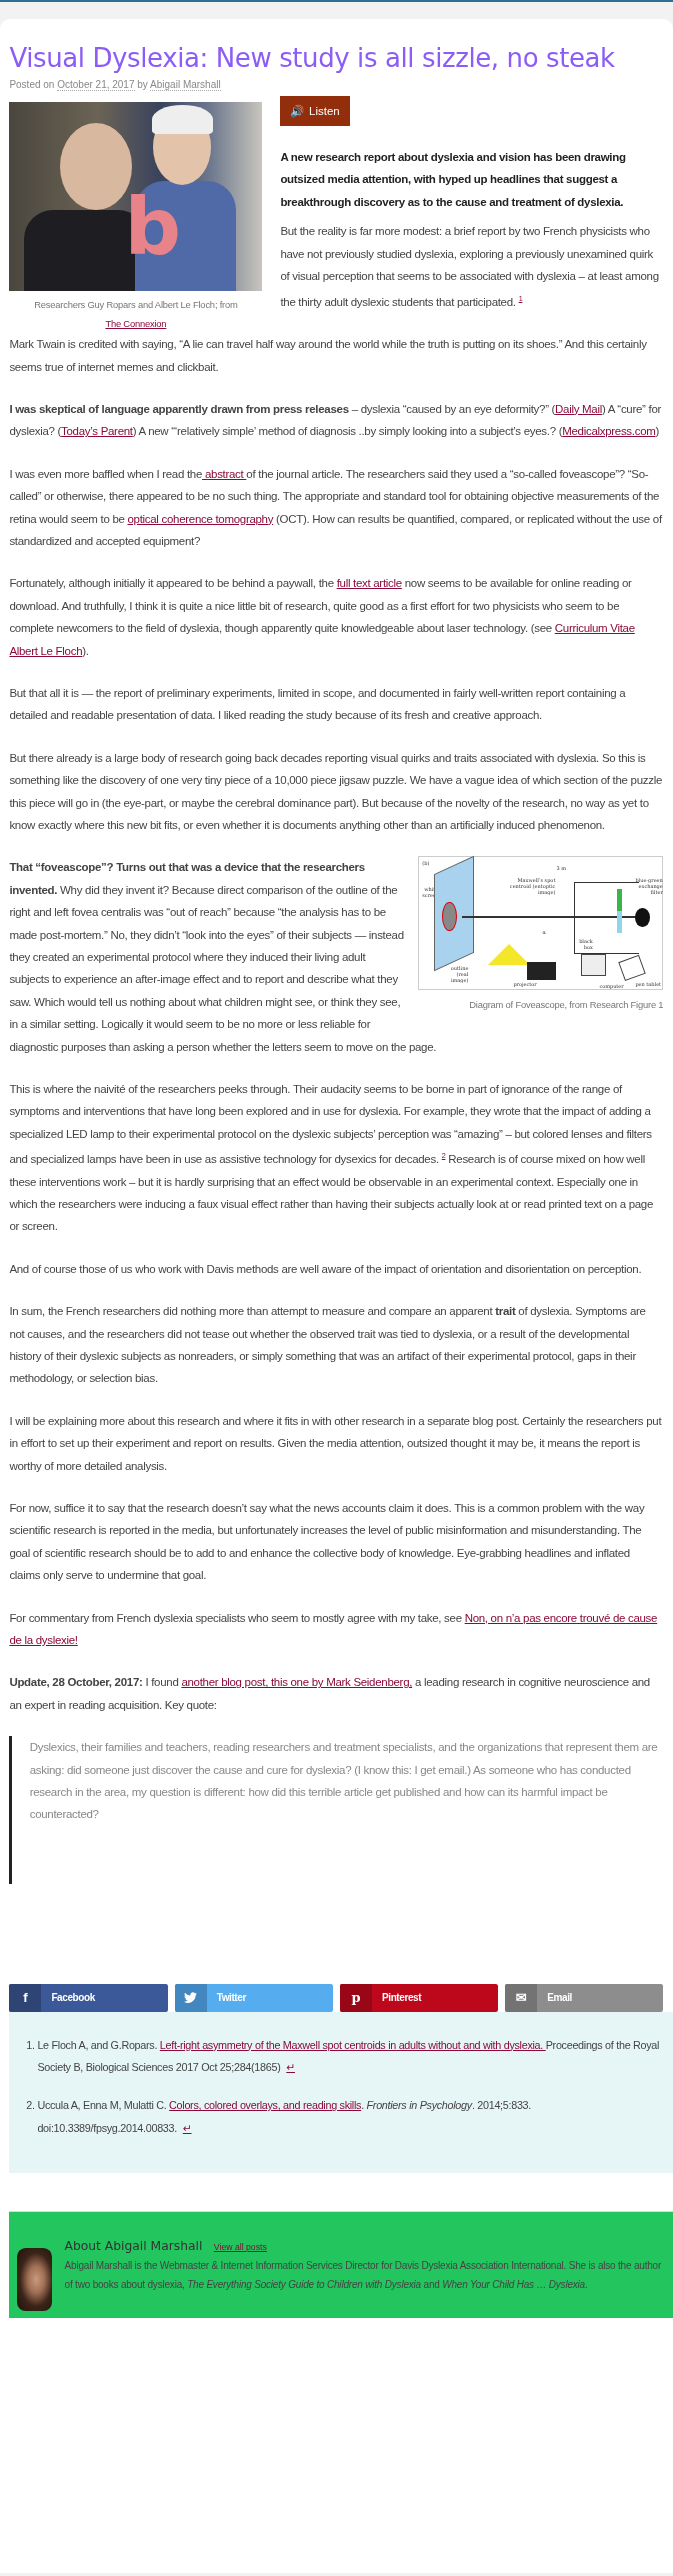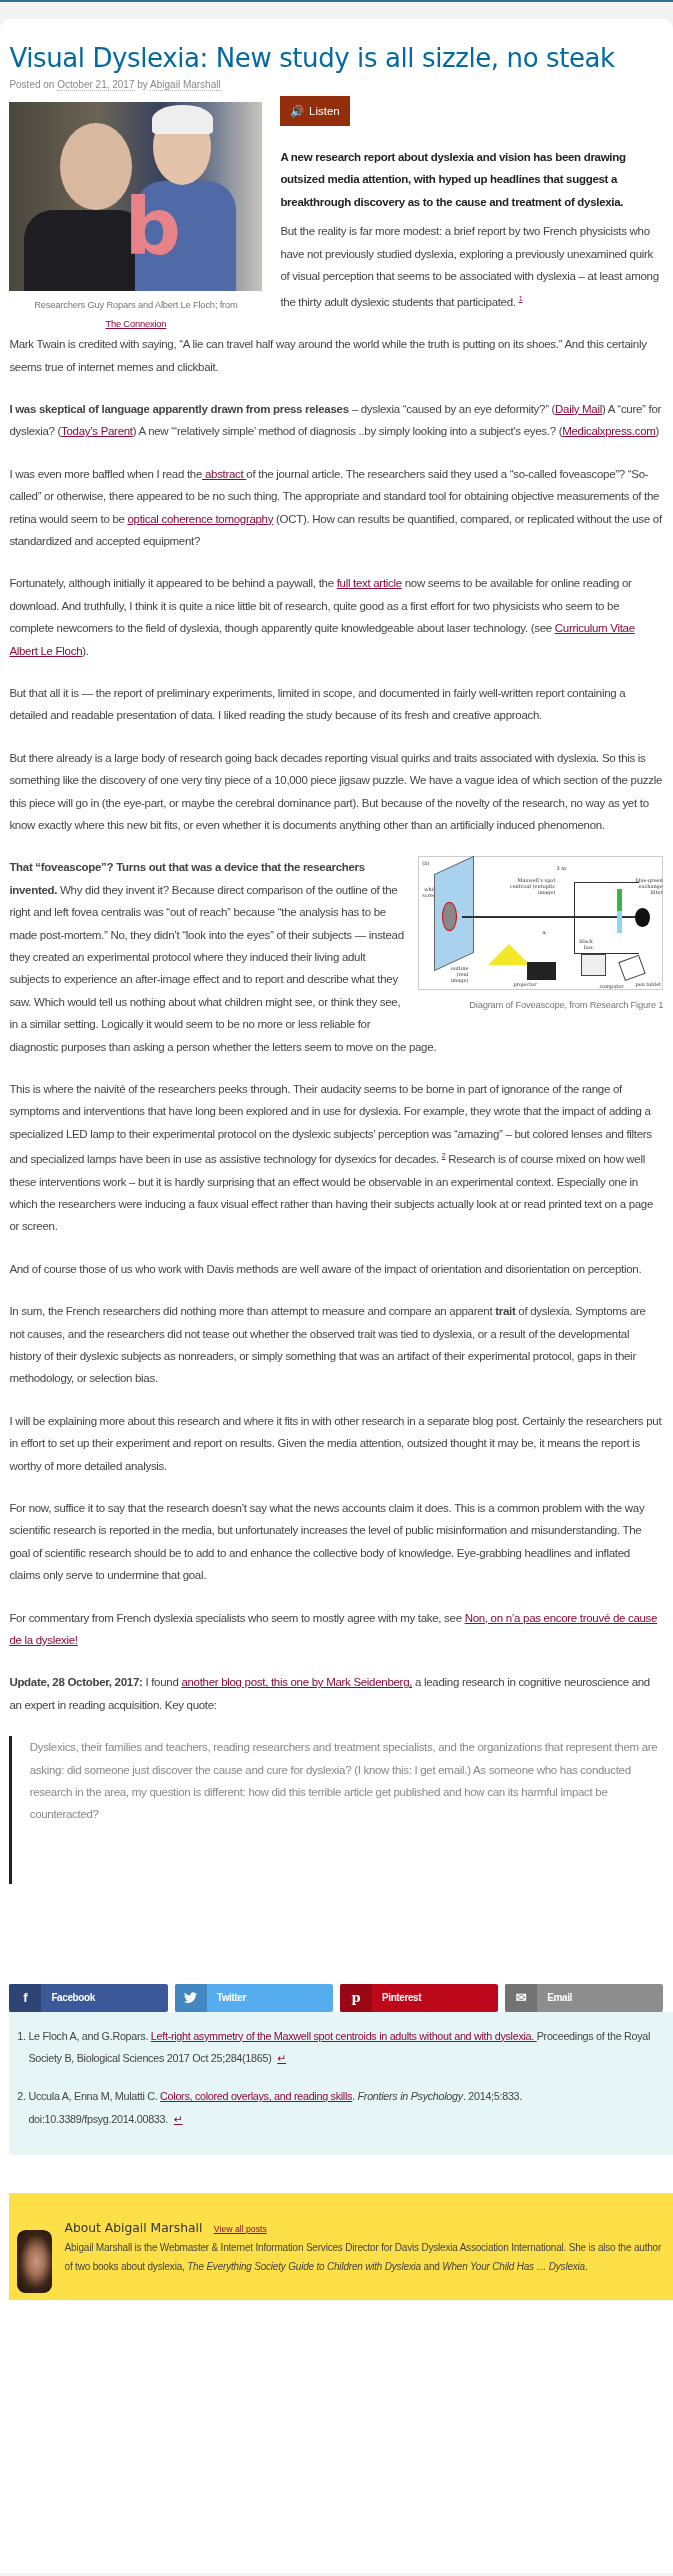--- a/index.html
+++ b/index.html
@@ -18,21 +18,21 @@
     padding: 20px 0 0 9.4px;
     width: 673px;
     min-height: 2554px;
   }
   .content { width: 654px; }
   h1.title {
     margin: 0;
     font-family: "DejaVu Sans", sans-serif;
     font-weight: normal;
     font-size: 26px;
-    color: #0369a1;
+    color: #8b5cf6;
     letter-spacing: -0.4px;
     line-height: 38px;
   }
   .meta {
     font-size: 10px;
     color: #888;
     margin-top: 2px;
   }
   .meta a { color: #888; text-decoration: none; border-bottom: 0.7px dotted #aaa; }
   a.lnk { color: #8b0a3a; text-decoration: underline; }
@@ -91,26 +91,26 @@
     font-weight: bold; font-size: 10px; border-radius: 2.2px; overflow: hidden; cursor: pointer;
   }
   .share-btn .ic { width: 32px; height: 100%; display:flex; align-items:center; justify-content:center; font-size: 13px; font-weight:bold; }
   .share-btn .lbl { padding-left: 10px; letter-spacing: -0.4px; }
   .fb { background: #3b5998; } .fb .ic { background: #2d4474; }
   .tw { background: #55acee; } .tw .ic { background: #4287c0; }
   .pi { background: #bd081c; } .pi .ic { background: #990716; }
   .em { background: #8d8d8d; } .em .ic { background: #737373; }
   h2.refs { font-size: 16px; font-weight: normal; color: #222; margin: 27.4px 0 14.4px 0; letter-spacing:-0.4px; }
   .ref-box { background: #e6f5f5; padding: 10px 0 21.6px 0; width: 664px; }
-  .ref-box ol { margin: 3px; padding-left: 16px; font-size: 10.8px; line-height: 22.4px; letter-spacing:-0.3px; color:#444; }
+  .ref-box ol { margin: 12px; padding-left: 16px; font-size: 10.8px; line-height: 22.4px; letter-spacing:-0.3px; color:#444; }
   .ref-box li { margin-bottom: 16px; padding-left: 0; }
   .ref-box li:last-child { margin-bottom: 0; }
   .back-arrow { color: #8b0a3a; text-decoration: underline; margin-left: 5.8px; }
   .author-box {
-    background: #fde047; margin-top: 38px; width: 664px; padding: 27.4px 7.2px 7.2px 7.2px;
+    background: #22c55e; margin-top: 38px; width: 664px; padding: 27.4px 7.2px 7.2px 7.2px;
     display: flex; gap: 13px; border-top: 1.4px solid #cfdde8;
   }
   .avatar {
     width: 35px; height: 63px; border-radius: 8.7px; flex:none; margin-top: 8.7px;
     background: radial-gradient(ellipse at 55% 50%, #c99a7d 0%, #a06f55 30%, #3a2418 60%, #1e120c 100%);
   }
   .author-name { font-family: "DejaVu Sans", sans-serif; font-size: 12.3px; color: #333; font-weight: normal; }
   .author-head { display:flex; align-items: baseline; gap: 11.5px; margin-top: 0; }
   .view-all { font-size: 8.7px; color: #8b0a3a; text-decoration: underline; }
   .author-bio { font-size: 10px; line-height: 19px; margin: 2.9px 0 0 0; letter-spacing:-0.2px; }

